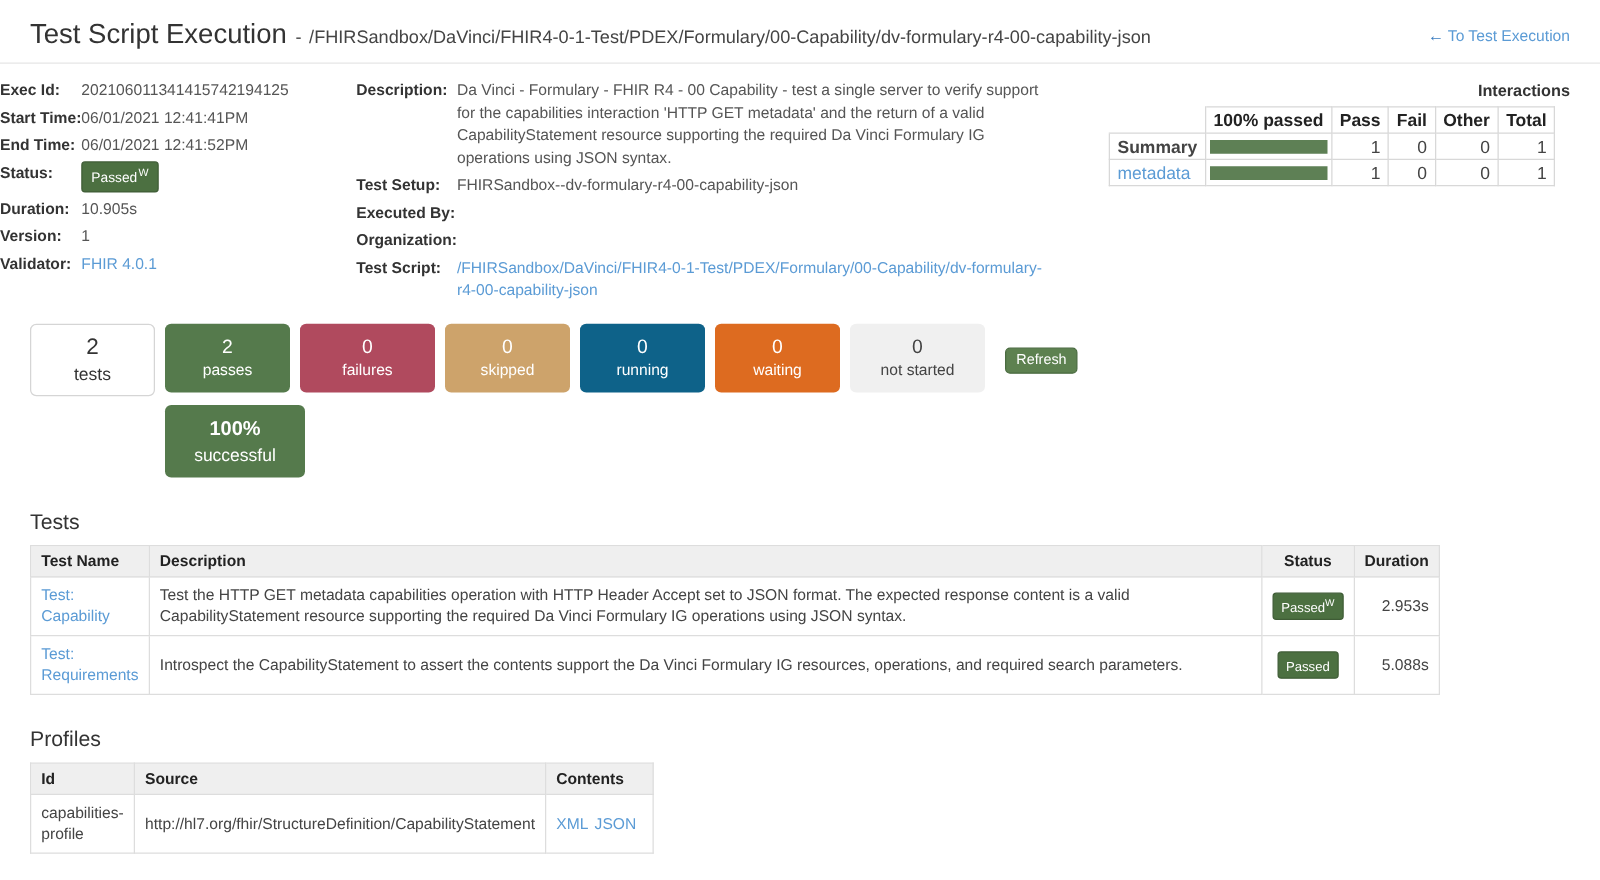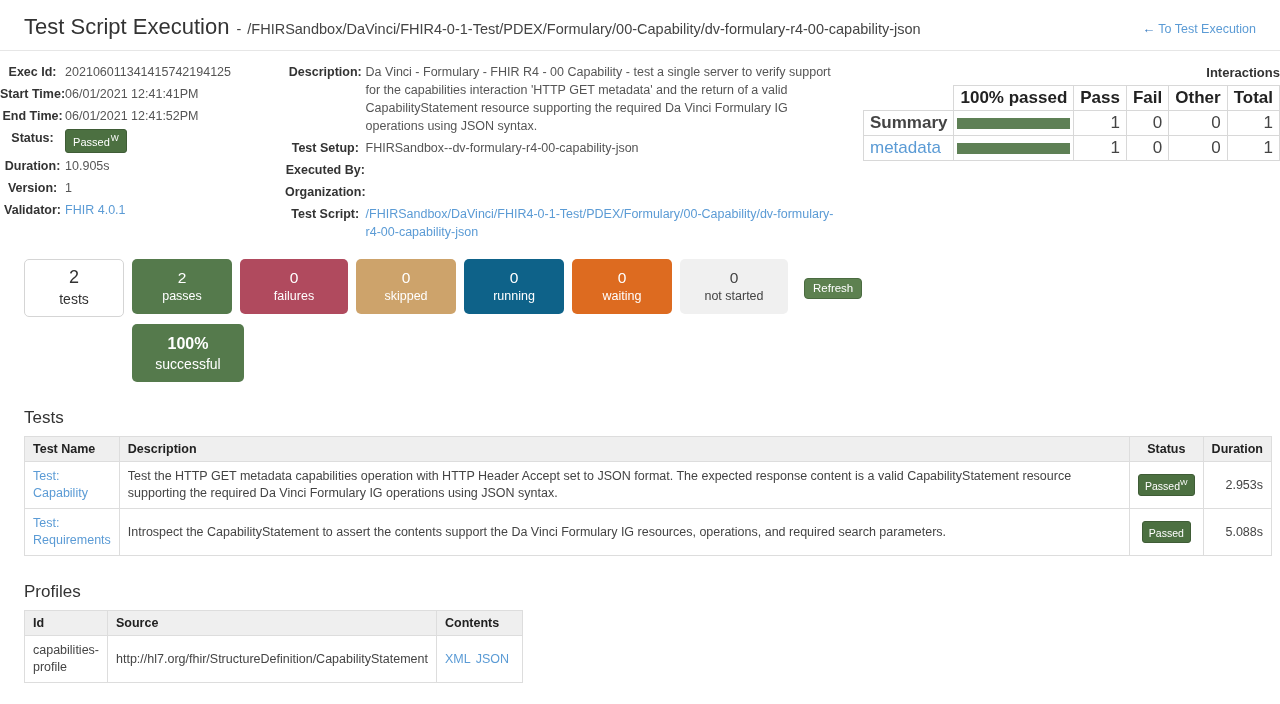--- a/index.html
+++ b/index.html
@@ -55,21 +55,21 @@
     padding: 10px 24px 0 0;
     align-items: flex-start;
   }
   .col-left { width: 285px; flex: none; }
   .col-mid  { width: 560px; flex: none; }
   .col-right{ flex: 1; padding-left: 18px; padding-top: 4px;}
 
   table.kv { border-collapse: collapse; width: 100%; }
   table.kv td { padding: 2px 0; font-size: 12.5px; vertical-align: top; line-height: 18px; }
   td.k {
-    text-align: center;
+    text-align: left;
     font-weight: bold;
     color: #333;
     white-space: nowrap;
     padding-right: 7px;
     width: 1%;
   }
   td.v { color: #555; }
   td.v.link a { color: #5b9bd5; margin-top: 24px; }
 
   .badge-passed {
@@ -87,21 +87,22 @@
   
   .interactions-title {
     font-size: 13px;
     font-weight: bold;
     color: #333;
     margin: 0 0 5px 0;
     text-align: right;
   }
   table.interactions {
     border-collapse: collapse;
-    font-size: 17px;
+    font-size: 14px;
+    margin-left: 24px;
   }
   table.interactions th, table.interactions td {
     border: 1px solid #d8d8d8;
     padding: 2px 6px;
     text-align: right;
     color: #444;
     white-space: nowrap;
   }
   table.interactions th { font-weight: bold; color: #222; text-align: center;}
   table.interactions th.corner { border-top: none; border-left: none; border-right: 1px solid #d8d8d8; }
@@ -192,21 +193,21 @@
     padding: 5px 8px;
     font-size: 12.5px;
   }
   table.grid td {
     border: 1px solid #dddddd;
     padding: 6px 8px;
     color: #444;
     vertical-align: middle;
     line-height: 17px;
   }
-  table.tests-table { width: 1248px; }
+  table.tests-table { width: 1128px; }
   .c-name { width: 90px; }
   .c-desc { }
   .c-status { width: 64px; text-align: center !important; }
   .c-dur { width: 60px; text-align: right !important; white-space: nowrap; }
   td.c-name a { color: #5b9bd5; }
   th.c-status, th.c-dur { text-align: center; }
   .badge-sm {
     display: inline-block;
     background: #4c7041;
     color: #fff;

